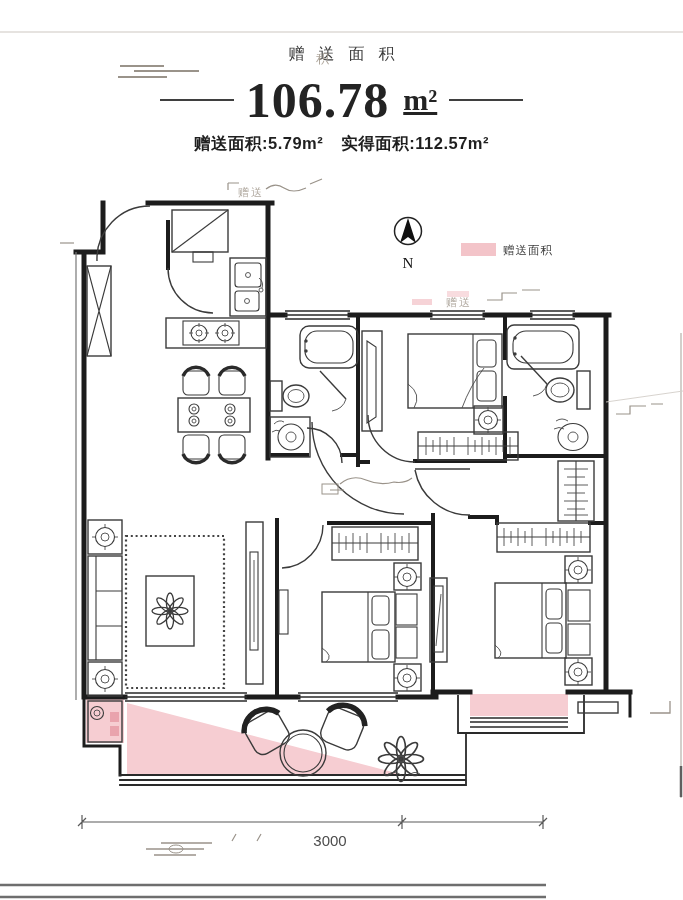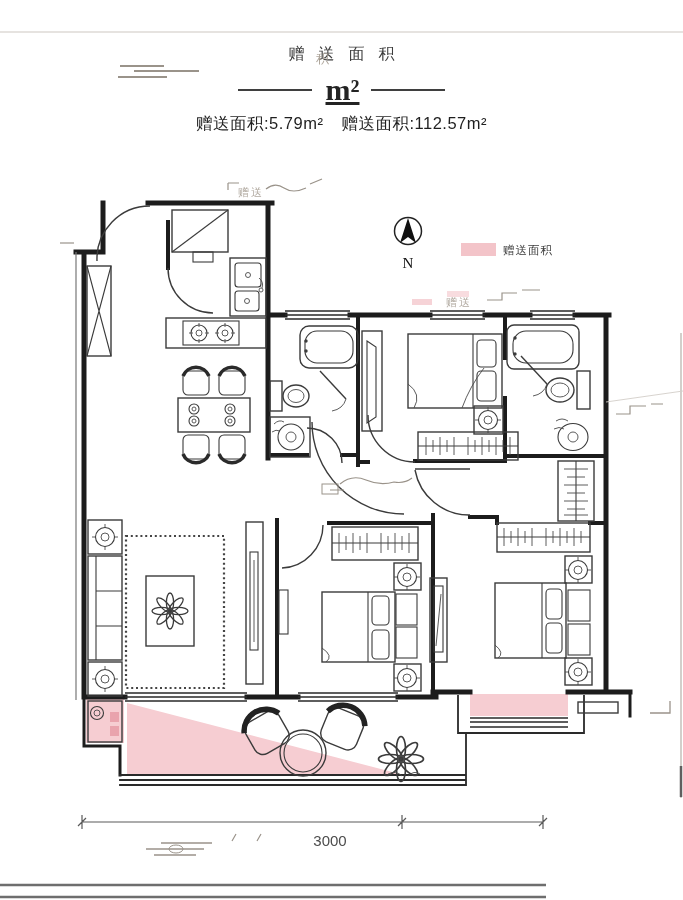--- a/index.html
+++ b/index.html
@@ -9,21 +9,21 @@
   .wm-top{position:absolute;left:316px;top:6px;font-size:13px;color:#a59c90;opacity:.9;
           font-family:"Liberation Serif",serif;}
   .area-label{font-family:"Liberation Serif",serif;font-size:16px;letter-spacing:14px;
               padding-left:14px;color:#3d3d3d;}
   .big-row{display:flex;align-items:center;justify-content:center;gap:12px;margin-top:10px;}
   .dash{width:74px;height:2px;background:#3f3f3f;}
   .big-num{font-family:"Liberation Serif",serif;font-size:50px;font-weight:700;color:#232323;
            letter-spacing:1px;line-height:1;}
   .big-unit{font-family:"Liberation Serif",serif;font-size:30px;font-weight:700;color:#232323;
             margin-left:2px;line-height:1;text-decoration:underline;}
-  .sub-row{margin-top:8px;font-size:16.5px;font-weight:400;color:#1f1f1f;display:flex;
+  .sub-row{margin-top:8px;font-size:16.5px;font-weight:700;color:#1f1f1f;display:flex;
            justify-content:center;gap:18px;letter-spacing:.5px;}
   svg{position:absolute;left:0;top:0;}
   .w5{stroke:#1c1c1c;stroke-width:5;fill:none;stroke-linecap:square;}
   .w4{stroke:#1c1c1c;stroke-width:4;fill:none;stroke-linecap:square;}
   .w3{stroke:#1c1c1c;stroke-width:3;fill:none;stroke-linecap:square;}
   .w2{stroke:#2a2a2a;stroke-width:1.8;fill:none;stroke-linecap:square;}
   .wline{stroke:#2a2a2a;stroke-width:1.3;fill:none;}
   .f{stroke:#3b3b3b;stroke-width:1.4;fill:none;}
   .f1{stroke:#3b3b3b;stroke-width:1.1;fill:none;}
   .thin{stroke:#4a4a4a;stroke-width:.9;fill:none;}
@@ -38,26 +38,27 @@
 </head>
 <body>
 
 <div class="page">
 
   <div class="hdr">
     <div class="wm-top">积</div>
     <div class="area-label">赠送面积</div>
     <div class="big-row">
       <span class="dash"></span>
+      <span class="big-num">106.78</span>
       <span class="big-unit">m²</span>
       <span class="dash"></span>
     </div>
     <div class="sub-row">
       <span>赠送面积:5.79m²</span>
-      <span>赠送面积:112.57m²</span>
+      <span>实得面积:112.57m²</span>
     </div>
   </div>
 
   <svg width="683" height="900" viewBox="0 0 683 900">
     <defs>
       <g id="lamp">
         <circle r="9.5" class="f1"></circle>
           <circle r="4" class="thin"></circle>
         <path class="thin" d="M0,-13 V-9 M0,9 V13 M-13,0 H-9 M9,0 H13"></path>
       </g>

